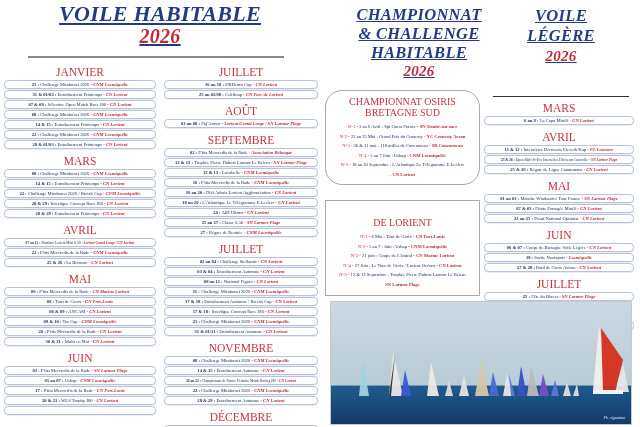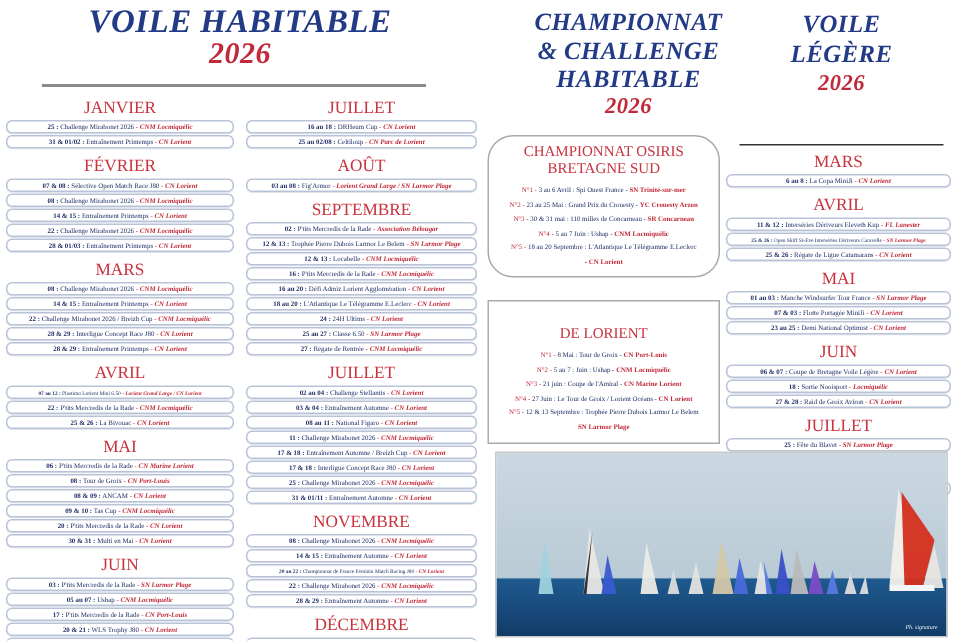--- a/index.html
+++ b/index.html
@@ -1,21 +1,21 @@
 <!DOCTYPE html>
 <html><head>
 <meta charset="utf-8">
 <style>
   * { box-sizing: border-box; margin: 0; padding: 0; }
   html, body { width: 640px; height: 427px; background: #ffffff; overflow: hidden; }
   body { position: relative; font-family: "Liberation Serif", serif; color: #1e2f6b; }
 
   .title {
     position: absolute; text-align: center; font-style: italic; font-weight: bold;
-    color: #233b86; font-family: "Liberation Serif", serif; letter-spacing: 0.3px;
+    color: #233b86; font-family: "Liberation Serif", serif; letter-spacing: 0.3px; text-decoration: underline;
   }
   .title .year { color: #c02a3a; display: block; }
   .hr { position: absolute; height: 2px; background: #8a8a8a; }
   .hr.dark { background: #333; height: 1px; }
 
   .col { position: absolute; }
   .month {
     text-align: center; color: #c8333e; font-family: "Liberation Serif", serif;
     font-size: 11.5px; line-height: 14px; margin-top: 5px; margin-bottom: 1px;
   }
@@ -67,21 +67,20 @@
   <span style="display:block">VOILE</span>
   <span style="display:block">LÉGÈRE</span>
   <span class="year" style="font-size:15px;line-height:20px;">2026</span>
 </div>
 <div class="hr dark" style="left:493px;top:96px;width:136px;"></div>
 
 <div class="col" id="col-left" style="left:4px;top:60px;width:152px;">
     <div class="month">JANVIER</div>
     <div class="ev"><span class="d">25 :</span><span> </span><span>Challenge Mirabonet 2026</span><span class="sep">  -  </span><span class="club">CNM Locmiquélic</span></div>
     <div class="ev"><span class="d">31 &amp; 01/02 :</span><span> </span><span>Entraînement Printemps</span><span class="sep">  -  </span><span class="club">CN Lorient</span></div>
-    <div class="month">FÉVRIER</div>
     <div class="ev"><span class="d">07 &amp; 08 :</span><span> </span><span>Sélective Open Match Race J80</span><span class="sep">  -  </span><span class="club">CN Lorient</span></div>
     <div class="ev"><span class="d">08 :</span><span> </span><span>Challenge Mirabonet 2026</span><span class="sep">  -  </span><span class="club">CNM Locmiquélic</span></div>
     <div class="ev"><span class="d">14 &amp; 15 :</span><span> </span><span>Entraînement Printemps</span><span class="sep">  -  </span><span class="club">CN Lorient</span></div>
     <div class="ev"><span class="d">22 :</span><span> </span><span>Challenge Mirabonet 2026</span><span class="sep">  -  </span><span class="club">CNM Locmiquélic</span></div>
     <div class="ev"><span class="d">28 &amp; 01/03 :</span><span> </span><span>Entraînement Printemps</span><span class="sep">  -  </span><span class="club">CN Lorient</span></div>
     <div class="month">MARS</div>
     <div class="ev"><span class="d">08 :</span><span> </span><span>Challenge Mirabonet 2026</span><span class="sep">  -  </span><span class="club">CNM Locmiquélic</span></div>
     <div class="ev"><span class="d">14 &amp; 15 :</span><span> </span><span>Entraînement Printemps</span><span class="sep">  -  </span><span class="club">CN Lorient</span></div>
     <div class="ev"><span class="d">22 :</span><span> </span><span>Challenge Mirabonet 2026 / Breizh Cup</span><span class="sep">  -  </span><span class="club">CNM Locmiquélic</span></div>
     <div class="ev"><span class="d">28 &amp; 29 :</span><span> </span><span>Interligue Concept Race J80</span><span class="sep">  -  </span><span class="club">CN Lorient</span></div>

